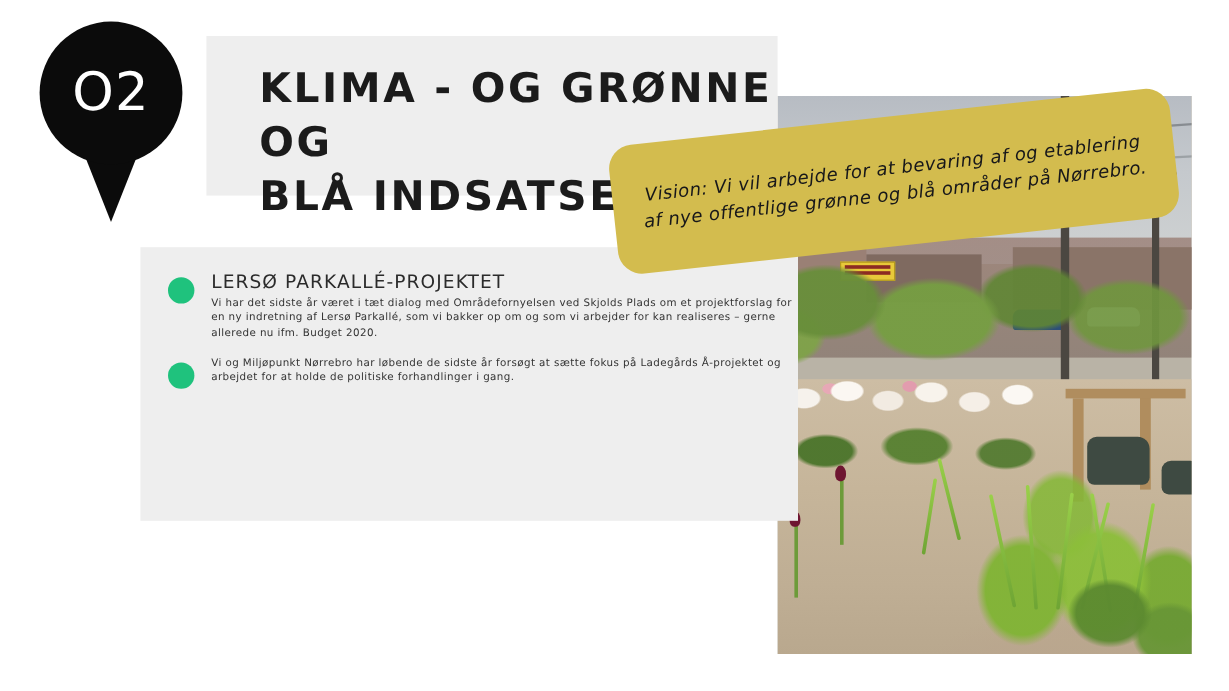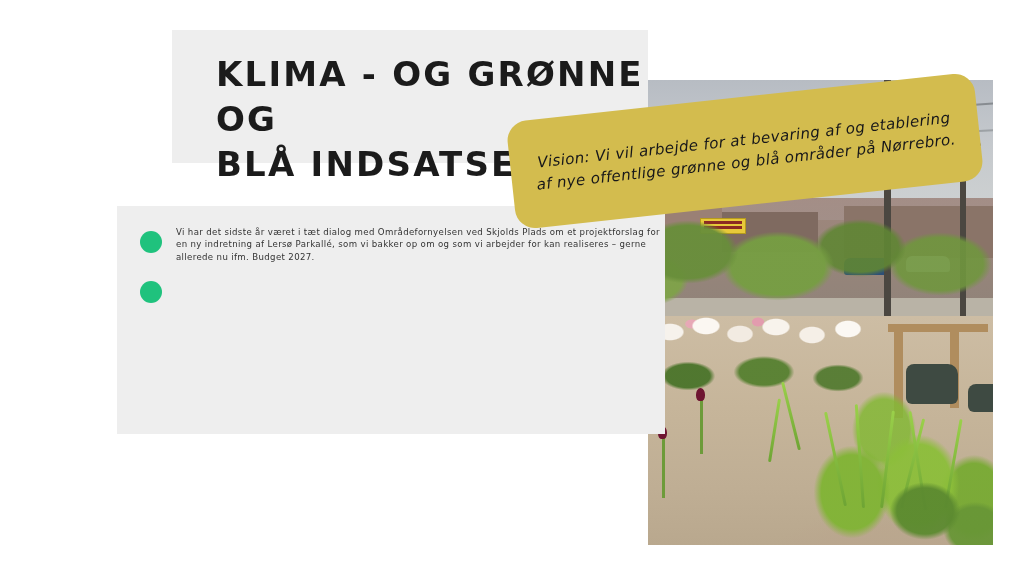--- a/index.html
+++ b/index.html
@@ -344,30 +344,37 @@
     <div class="redtulip" style="left:48px;top:308px;"></div>
     <div class="stem" style="left:14px;top:356px;height:62px;"></div>
     <div class="redtulip" style="left:10px;top:346px;"></div>
     <div class="bush"></div>
   </div>
 
   <div class="title-panel"></div>
   <div class="title-text">Klima - og grønne og
 blå indsatser</div>
 
+  <div class="pin">
+    <div class="tail"></div>
+    <div class="head"></div>
+    <div class="label">O2</div>
+  </div>
 
   <div class="content-panel"></div>
 
   <div class="bullets">
     <div class="bullet">
       <span class="dot green"></span>
-      <p>Vi har det sidste år været i tæt dialog med Områdefornyelsen ved Skjolds Plads om et projektforslag for en ny indretning af Lersø Parkallé, som vi bakker op om og som vi arbejder for kan realiseres – gerne allerede nu ifm. Budget 2027.</p>
+      <h3>Lersø Parkallé-projektet</h3>
+      <p>Vi har det sidste år været i tæt dialog med Områdefornyelsen ved Skjolds Plads om et projektforslag for en ny indretning af Lersø Parkallé, som vi bakker op om og som vi arbejder for kan realiseres – gerne allerede nu ifm. Budget 2020.</p>
     </div>
     <div class="bullet">
       <span class="dot green"></span>
+      <p>Vi og Miljøpunkt Nørrebro har løbende de sidste år forsøgt at sætte fokus på Ladegårds Å-projektet og arbejdet for at holde de politiske forhandlinger i gang.</p>
     </div>
   </div>
 
   <div class="vision">
     <p>Vision: Vi vil arbejde for at bevaring af og etablering af nye offentlige grønne og blå områder på Nørrebro.</p>
   </div>
 
 </div>
 
 </body></html>

